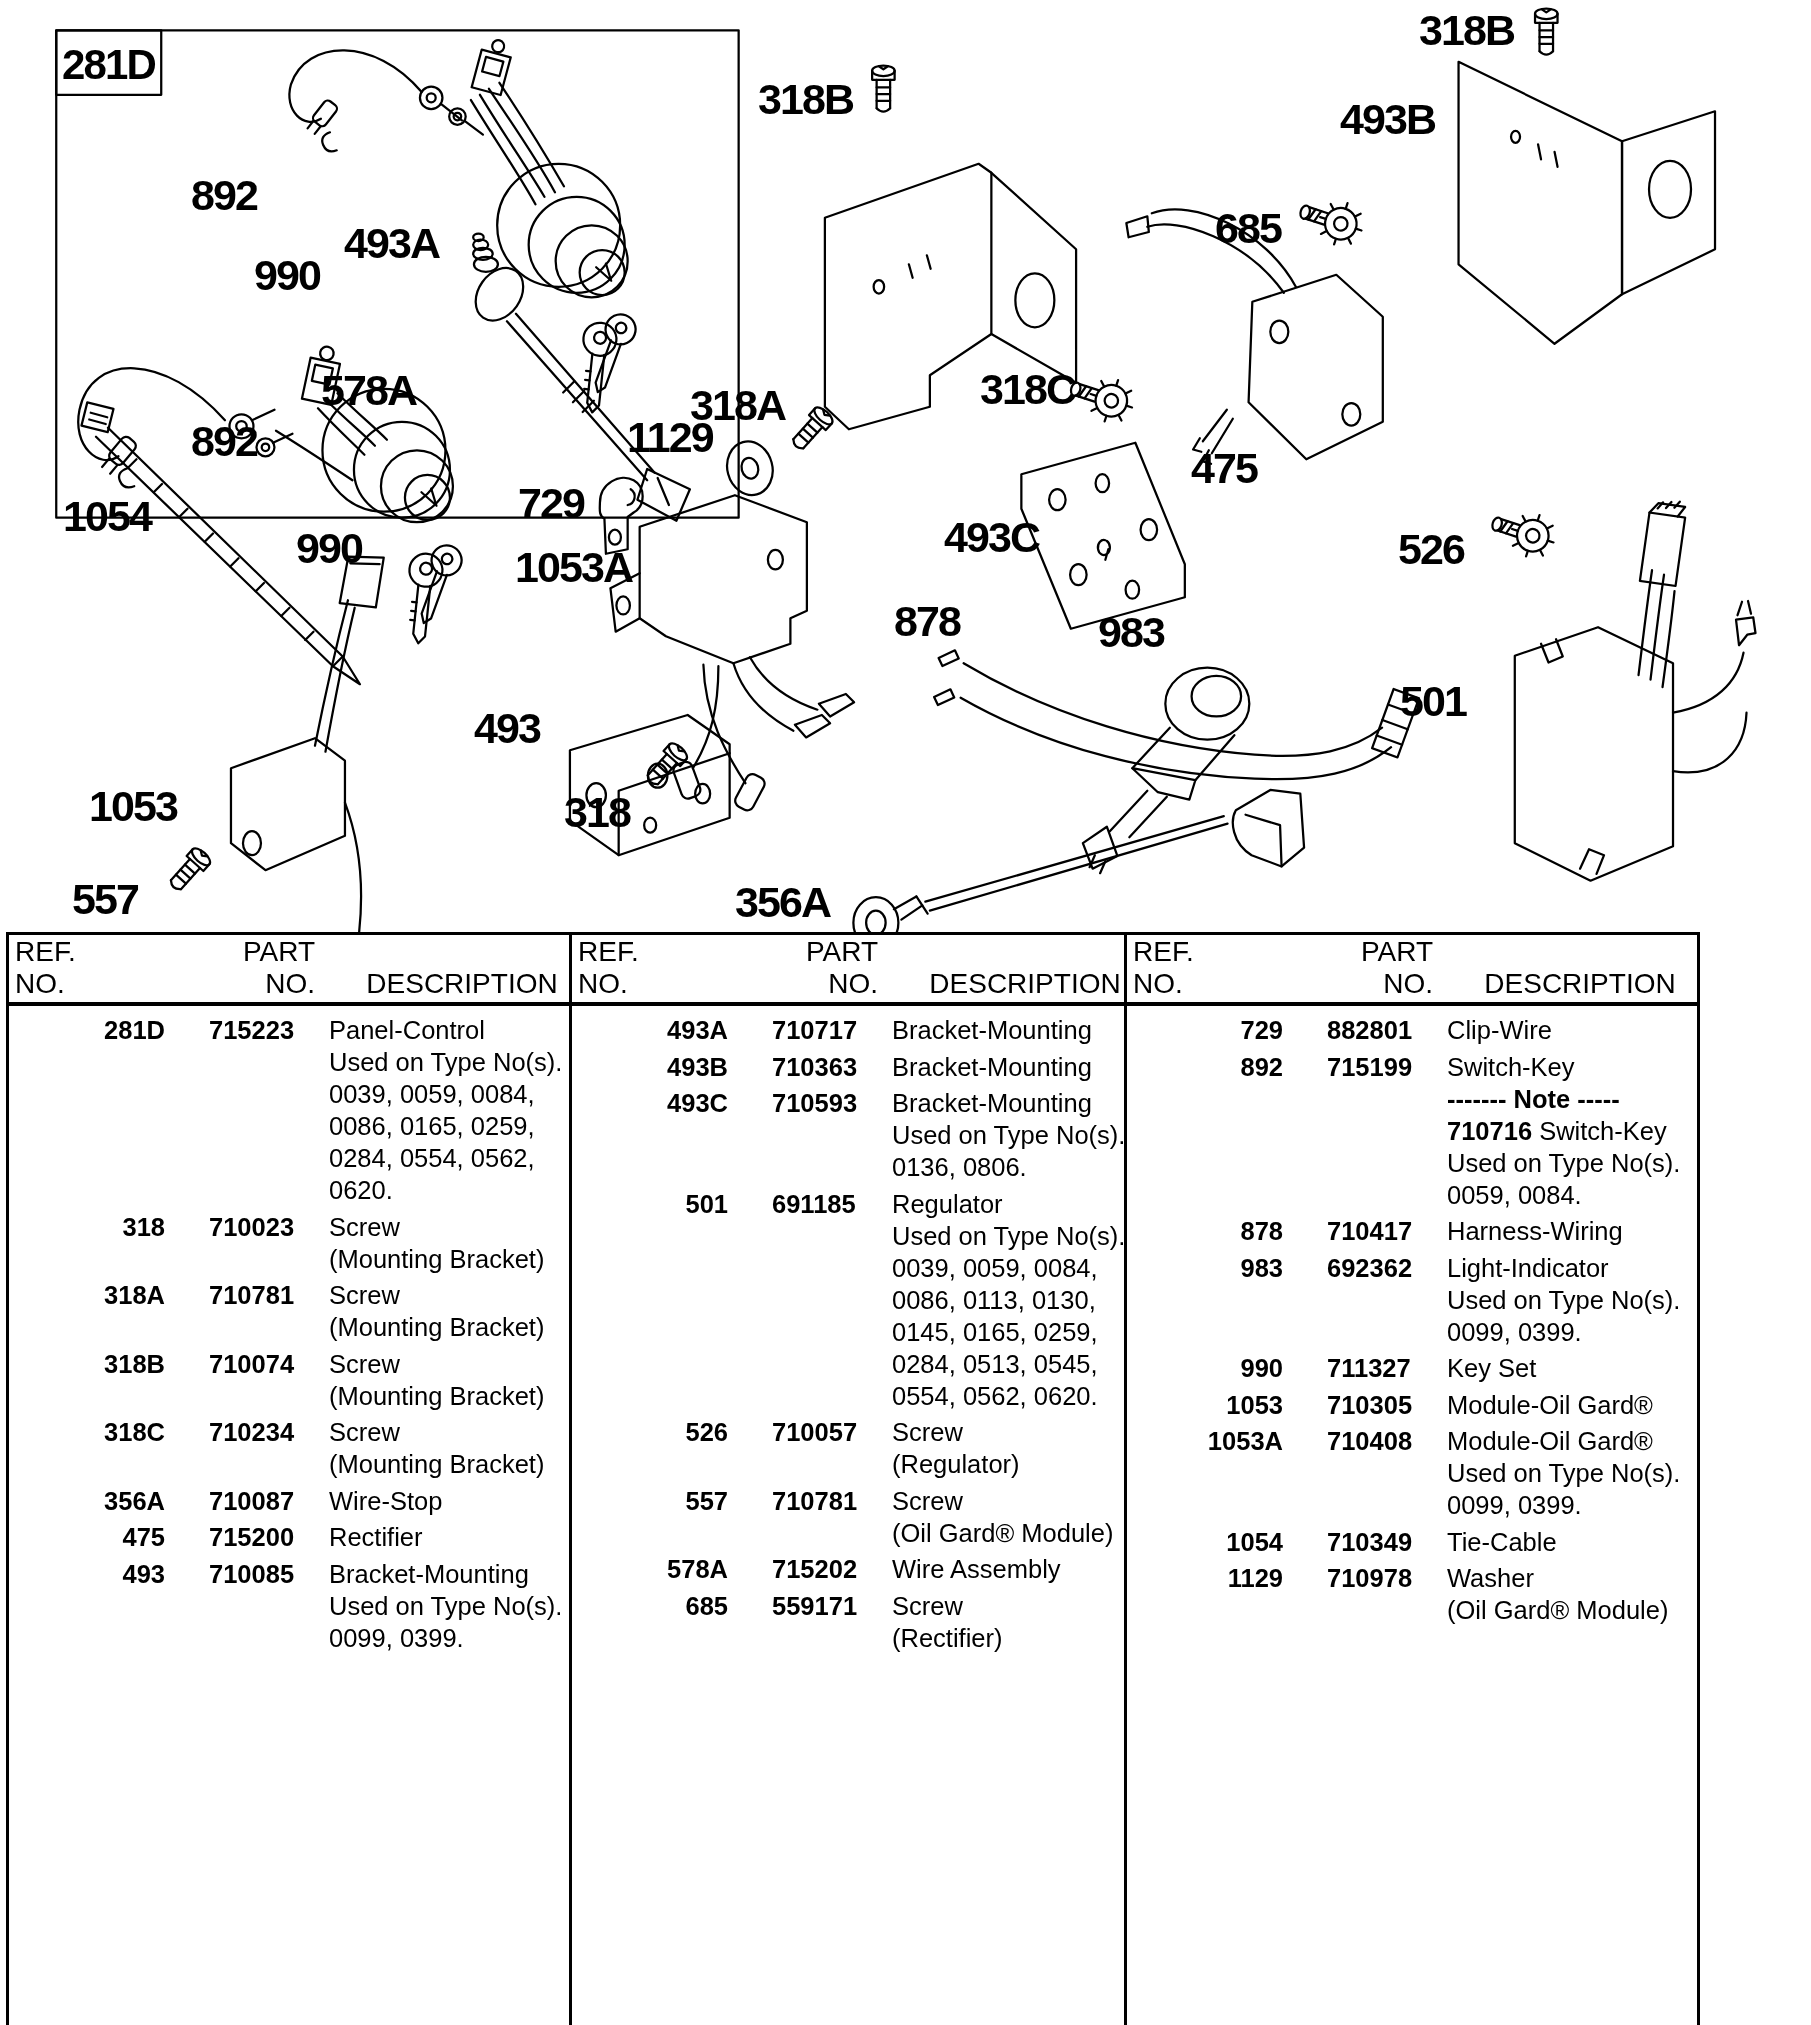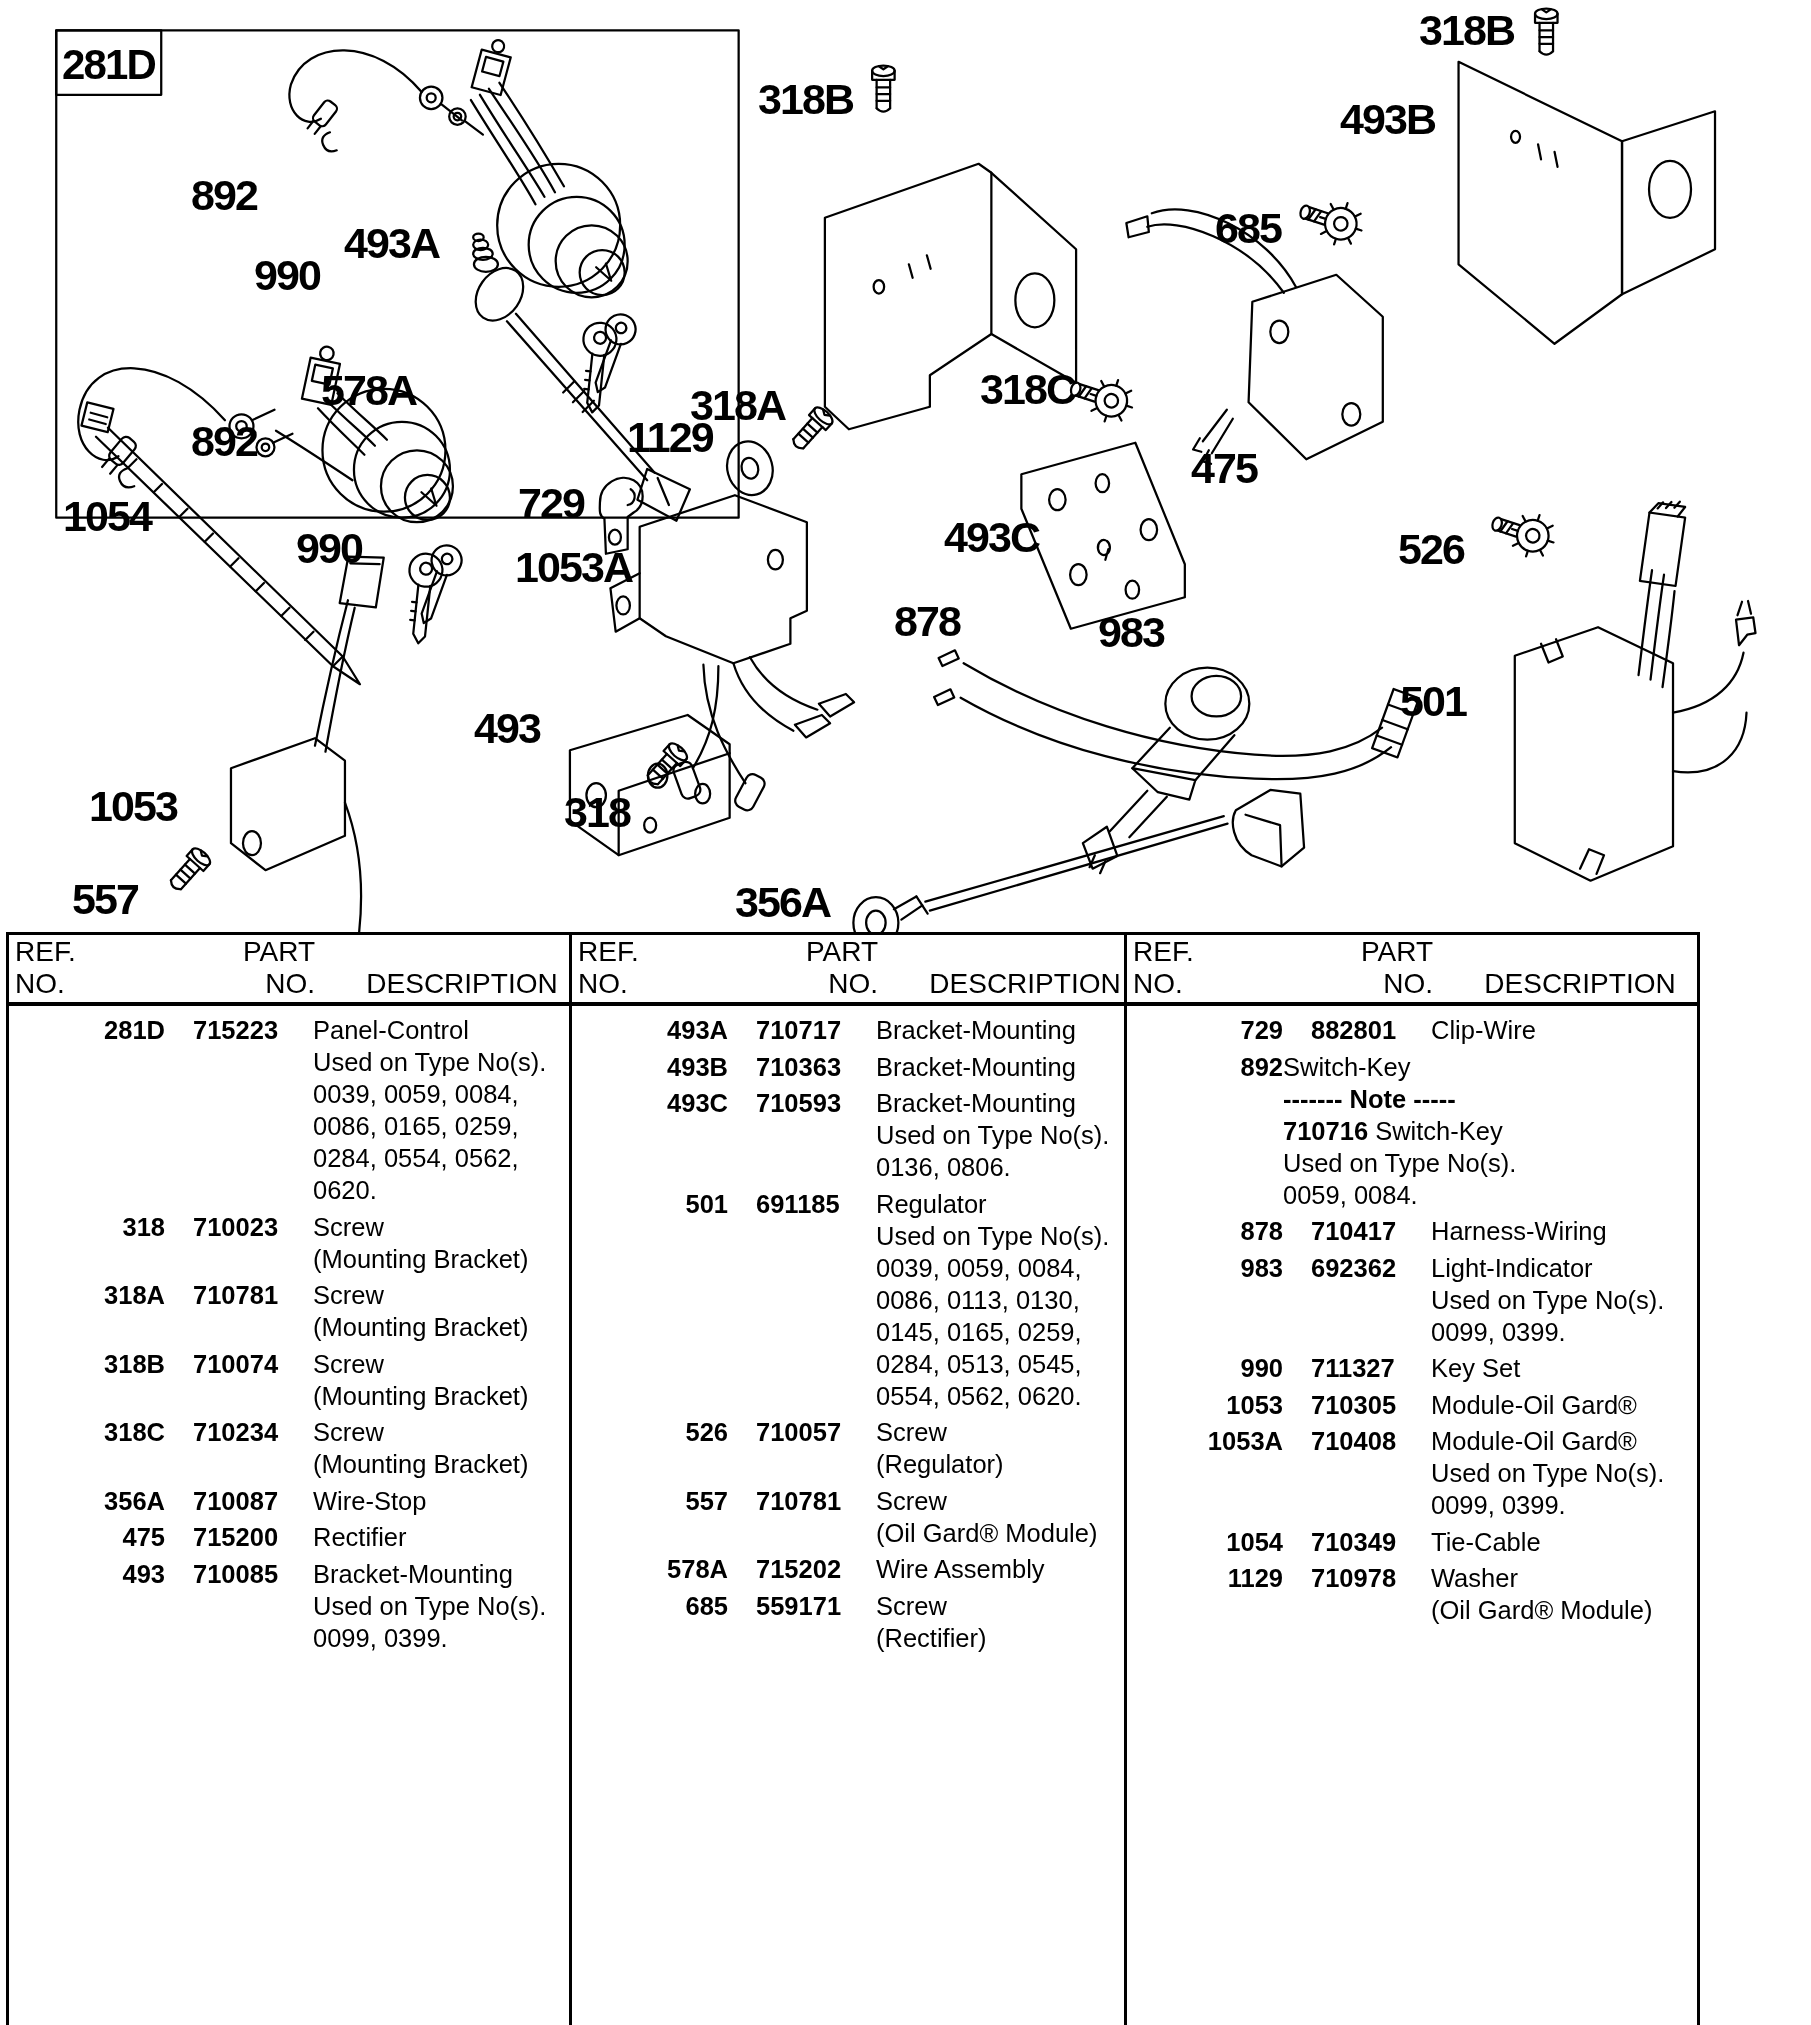--- a/index.html
+++ b/index.html
@@ -21,21 +21,21 @@
   }
   
   .hline,.vline{position:absolute;background:#000;}
   .thead{position:absolute;top:936px;display:flex;font-size:28px;line-height:32px;}
   .thead .h1{width:150px;text-align:left;}
   .thead .h2{width:120px;margin-left:30px;text-align:right;}
   .thead .h3{margin-left:21px;width:252px;text-align:center;}
   .tcol{position:absolute;top:1014px;width:557px;font-size:25.5px;line-height:32px;}
   .trow{display:flex;margin-bottom:4.5px;}
   .tref{width:150px;text-align:right;font-weight:bold;flex:none;}
-  .tpart{width:120px;margin-left:28px;font-weight:bold;flex:none;}
+  .tpart{width:120px;margin-left:44px;font-weight:bold;flex:none;}
   .tdesc{flex:1;}
   .b{font-weight:bold;}
 </style>
 </head>
 <body>
 
 <svg id="diagram-svg" width="1811" height="932" viewBox="0 0 2415 1242">
   <defs>
     <g id="boltV">
       <ellipse cx="0" cy="-24" rx="15" ry="7"></ellipse>
@@ -536,20 +536,21 @@
     <div class="tcol" style="left: 1133px;">
       <div class="trow">
         <div class="tref">729</div>
         <div class="tpart">882801</div>
         <div class="tdesc">
           <div><span>Clip-Wire</span></div>
         </div>
       </div>
       <div class="trow">
         <div class="tref">892</div>
+        <div class="tpart">715199</div>
         <div class="tdesc">
           <div><span>Switch-Key</span></div>
           <div><span class="b">------- Note -----</span></div>
           <div><span class="b">710716</span><span> Switch-Key</span></div>
           <div><span>Used on Type No(s).</span></div>
           <div><span>0059, 0084.</span></div>
         </div>
       </div>
       <div class="trow">
         <div class="tref">878</div>

